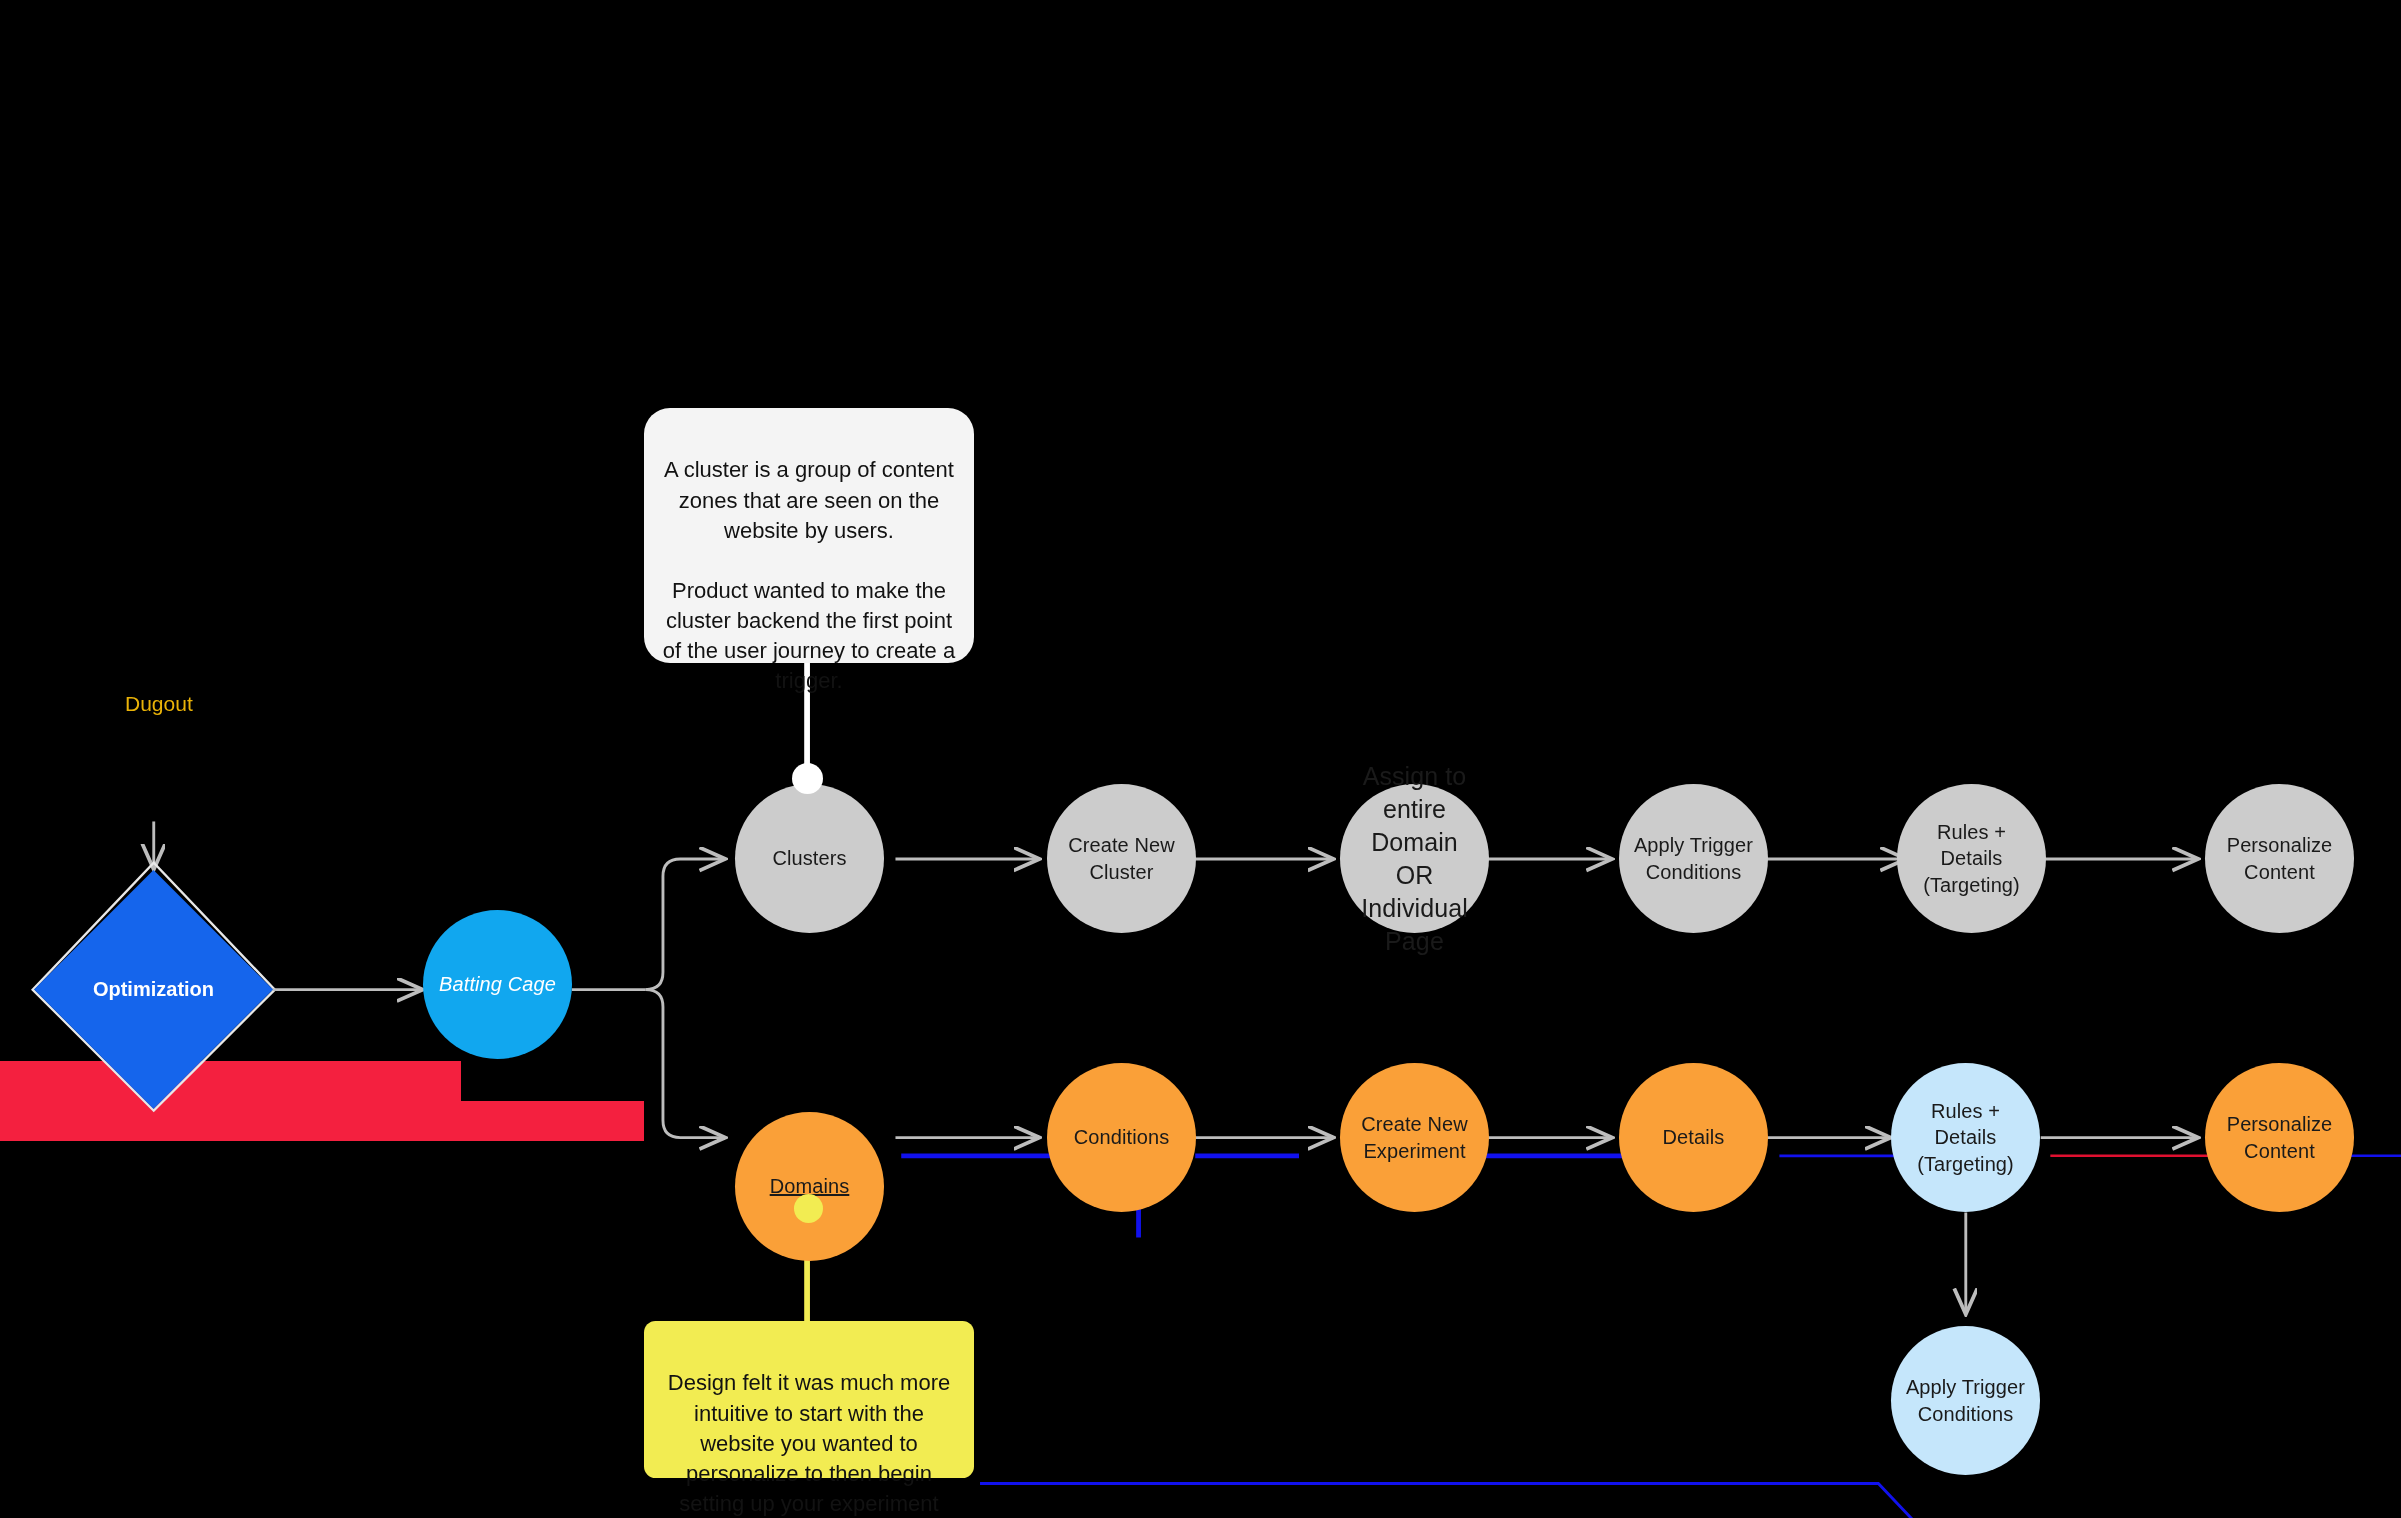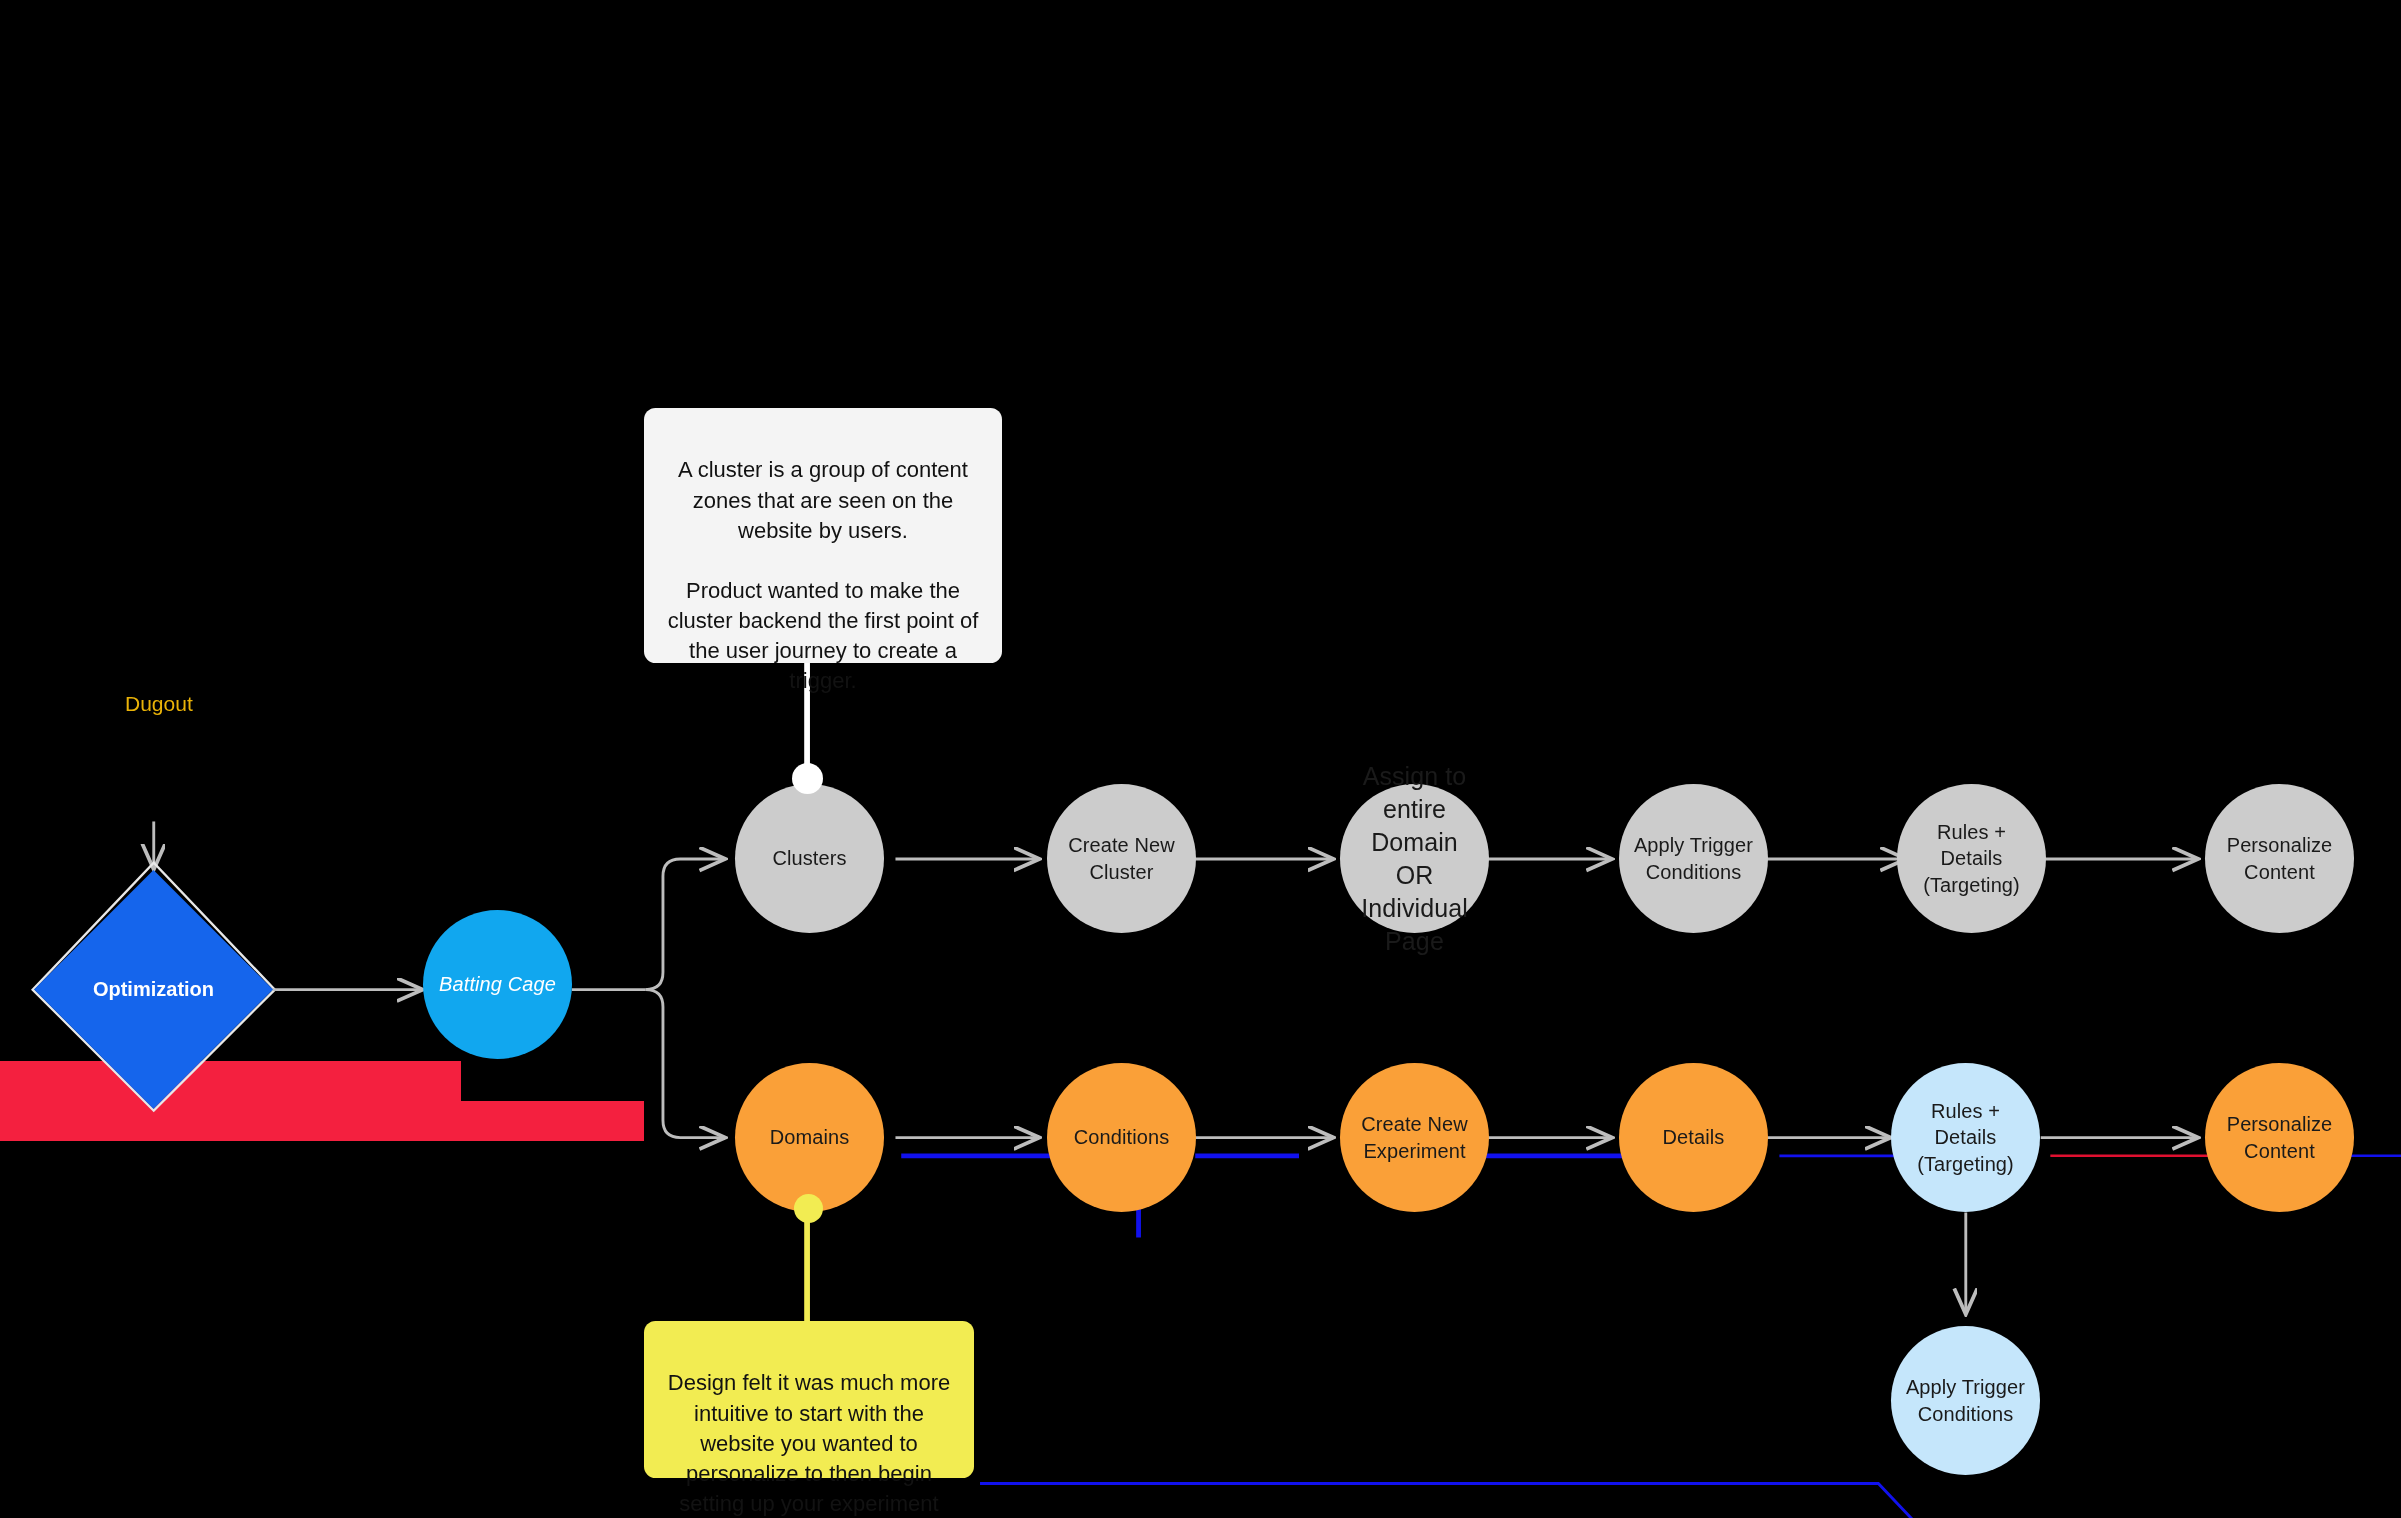--- a/index.html
+++ b/index.html
@@ -185,21 +185,21 @@
     <span class="circle-label" style="white-space:pre-line;">Rules +
 Details
 (Targeting)</span>
   </div>
 
   <div class="node circle gray-circle" style="left:2205px; top:784px; width:149px; height:149px;">
     <span class="circle-label" style="white-space:pre-line;">Personalize
 Content</span>
   </div>
 
-  <div class="node circle orange-circle" style="left:735px; top:1063px; width:149px; height:149px;">
+  <div class="node circle orange-circle" style="left:735px; top:1112px; width:149px; height:149px;text-decoration:underline;">
     <span class="circle-label">Domains</span>
   </div>
 
   <div class="node circle orange-circle" style="left:1047px; top:1063px; width:149px; height:149px;">
     <span class="circle-label">Conditions</span>
   </div>
 
   <div class="node circle orange-circle" style="left:1340px; top:1063px; width:149px; height:149px;">
     <span class="circle-label" style="white-space:pre-line;">Create New
 Experiment</span>
@@ -218,21 +218,21 @@
   <div class="node circle orange-circle" style="left:2205px; top:1063px; width:149px; height:149px;">
     <span class="circle-label" style="white-space:pre-line;">Personalize
 Content</span>
   </div>
 
   <div class="node circle lblue-circle" style="left:1891px; top:1326px; width:149px; height:149px;">
     <span class="circle-label" style="white-space:pre-line;">Apply Trigger
 Conditions</span>
   </div>
 
-  <div class="note note-white" style="left:644px; top:408px; width:358px; height:255px;">
+  <div class="note note-white" style="left:644px; top:408px; width:330px; height:255px;border-radius:26px;">
     <span>A cluster is a group of content zones that are seen on the website by users.
 
 Product wanted to make the cluster backend the first point of the user journey to create a trigger.</span>
   </div>
   <div class="dot" style="left:792px; top:763px; width:31px; height:31px; background:#ffffff;"></div>
 
   <div class="note note-yellow" style="left:644px; top:1321px; width:330px; height:157px;">
     <span>Design felt it was much more intuitive to start with the website you wanted to personalize to then begin setting up your experiment</span>
   </div>
   <div class="dot" style="left:794px; top:1194px; width:29px; height:29px; background:#f2ec52;"></div>

